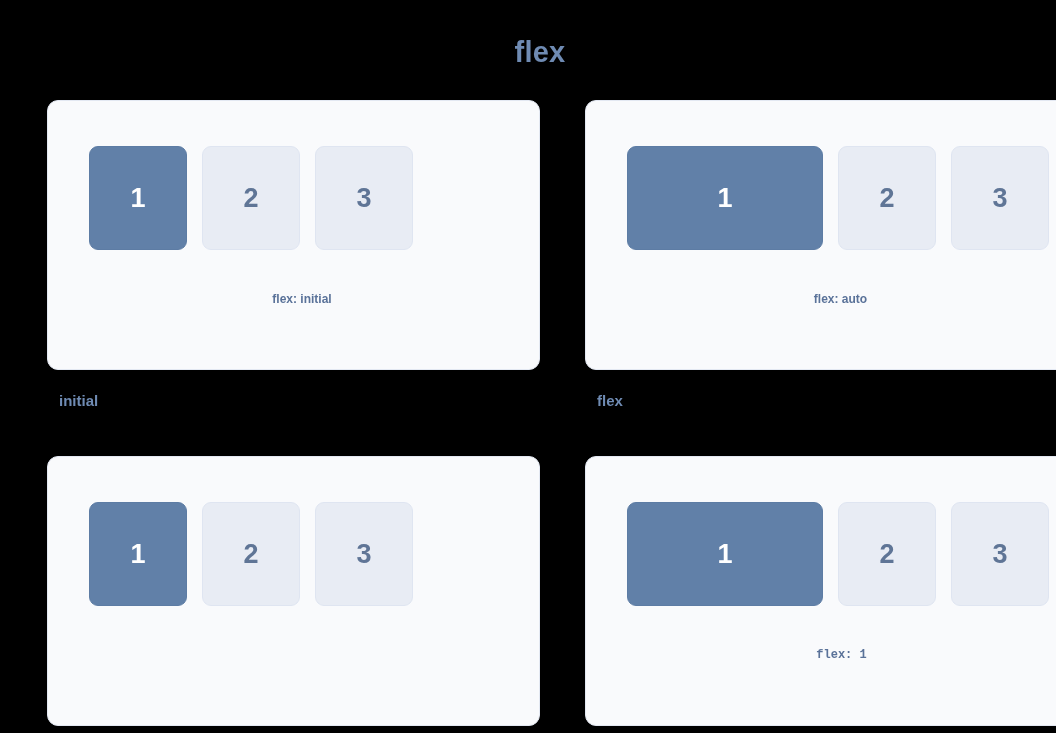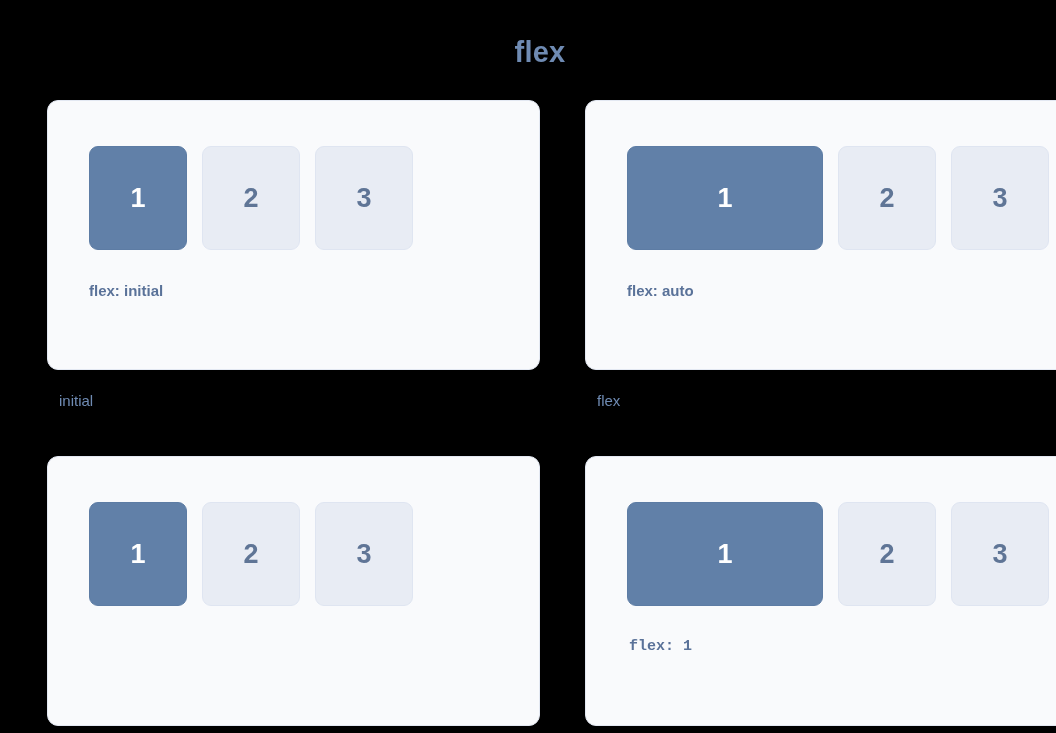--- a/index.html
+++ b/index.html
@@ -87,31 +87,32 @@
     border: 1px solid #dfe5f1;
   }
 
   
   .box.f-initial { flex: initial; width: 98px; }
   .box.f-none    { flex: none;    width: 98px; }
   .box.f-auto    { flex: auto;    width: 98px; }
   .box.f-one     { flex: 1;       width: 98px; }
 
   .caption {
-    font-size: 15px;
+    font-size: 12px;
     font-weight: bold;
     color: #5a7299;
-    margin-top: 8px;
+    margin-top: 16px;
     line-height: 18px;
+    text-align: center;
   }
   .caption.indent { margin-left: 2px; font-family: Liberation Mono, monospace; }
 
   .cell-label {
     font-size: 15px;
-    font-weight: normal;
+    font-weight: bold;
     color: #6f8bb3;
     line-height: 20px;
     margin-top: 9px;
     margin-bottom: 9px;
   }
 </style>
 </head>
 <body>
 
 <h1 class="page-title">flex</h1>

